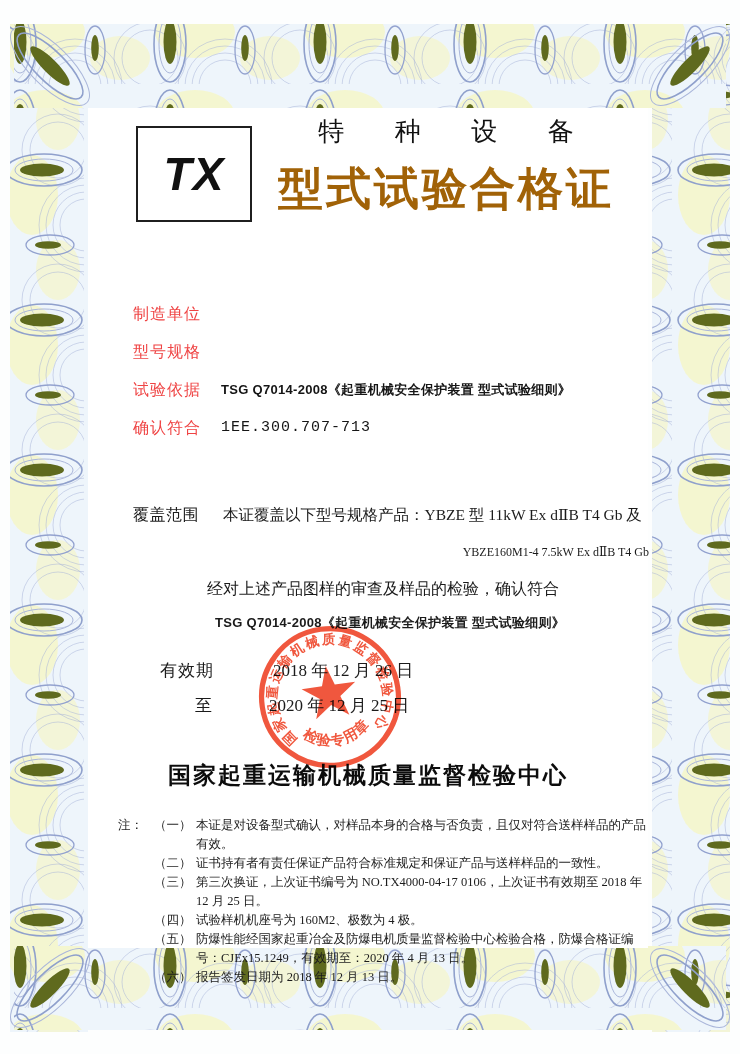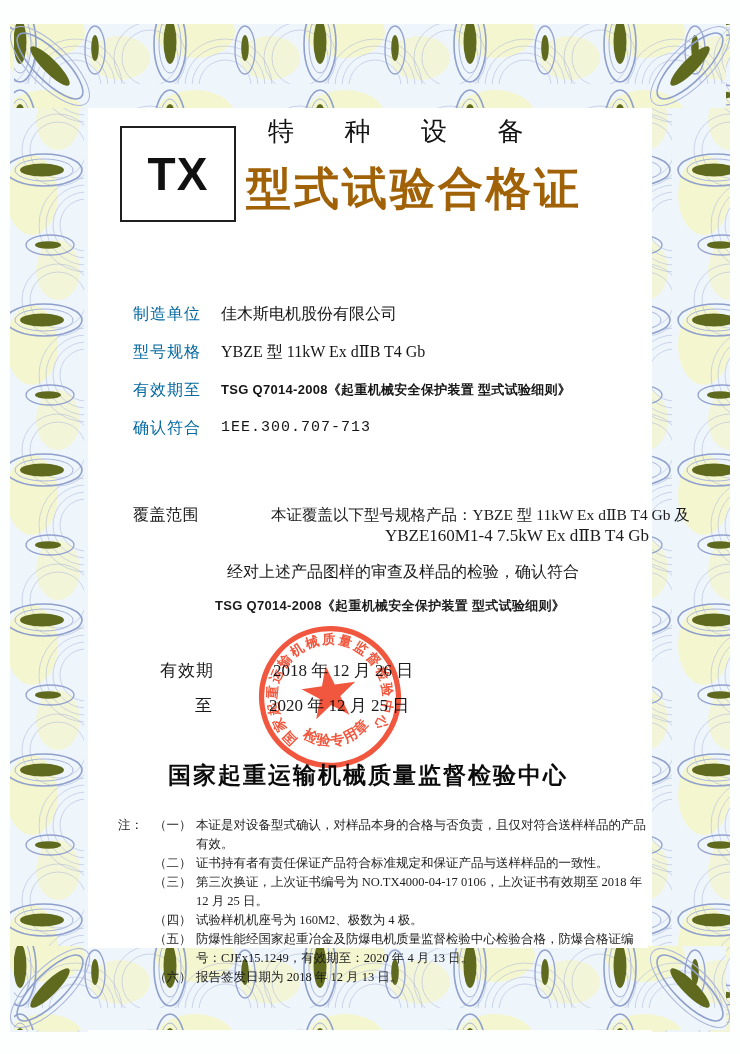--- a/index.html
+++ b/index.html
@@ -2,43 +2,43 @@
 <html><head>
 <meta charset="utf-8">
 <style>
   html,body{margin:0;padding:0;background:#fff;}
   .page{position:relative;width:740px;height:1054px;background:#fdfefe;overflow:hidden;
         font-family:"Liberation Serif","DejaVu Serif",serif;color:#1b1b1b;}
   .border-svg{position:absolute;left:0;top:0;z-index:0;}
   .content{position:absolute;left:88px;top:108px;width:560px;height:840px;background:#fff;z-index:1;}
 
   
-  .tx-box{position:absolute;left:32px;top:18px;width:112px;height:92px;border:2.5px solid #1f1f1f;
+  .tx-box{position:absolute;left:48px;top:18px;width:112px;height:92px;border:2.5px solid #1f1f1f;
           display:flex;align-items:center;justify-content:center;
-          font-family:"Liberation Sans","DejaVu Sans",sans-serif;font-weight:700;font-size:46px;letter-spacing:1px;color:#111;}
-  .header-titles{position:absolute;left:158px;top:6px;width:400px;}
+          font-family:"Liberation Sans","DejaVu Sans",sans-serif;font-weight:700;font-size:46px;letter-spacing:1px;color:#111;font-style:italic;}
+  .header-titles{position:absolute;left:158px;top:6px;width:400px;text-align:center;}
   .small-title{font-size:26px;letter-spacing:22px;padding-left:22px;color:#121212;}
   .main-title{margin-top:10px;font-size:45px;font-weight:600;letter-spacing:3px;color:#a16207;white-space:nowrap;}
   .cert-no{margin-top:36px;font-size:17px;letter-spacing:.5px;color:#1d1d1d;}
 
   
   .fields{position:absolute;left:45px;top:195px;width:515px;}
   .field-row{display:flex;margin-bottom:17px;height:21px;line-height:21px;font-size:16px;}
-  .field-label{width:76px;letter-spacing:1px;color:#0369a1;flex:none;}
+  .field-label{width:76px;letter-spacing:1px;color:#ef4444;flex:none;}
   .field-value{margin-left:12px;white-space:nowrap;color:#151515;}
   .v-gothic{font-family:"Liberation Sans","DejaVu Sans",sans-serif;font-weight:700;font-size:13px;letter-spacing:.3px;}
   .v-mono{font-family:"Liberation Mono","DejaVu Sans Mono",monospace;font-size:15px;letter-spacing:1px;}
 
   
   .coverage{position:absolute;left:45px;top:396px;width:516px;font-size:15.5px;}
-  .cov-line1{display:flex;line-height:21px;white-space:nowrap;gap:48px;}
+  .cov-line1{display:flex;line-height:21px;white-space:nowrap;}
   .cov-label{width:70px;letter-spacing:.5px;flex:none;font-size:16px;}
   .cov-text1{margin-left:20px;}
-  .cov-line2{text-align:right;line-height:21px;font-size:17px;}
-  .cov-line3{margin-top:15px;margin-left:94px;line-height:21px;font-size:16px;}
+  .cov-line2{margin-top:17px;text-align:right;line-height:21px;font-size:12px;}
+  .cov-line3{margin-top:15px;margin-left:74px;line-height:21px;font-size:16px;}
   .cov-line4{margin-top:13px;margin-left:82px;line-height:21px;}
 
   
   .validity{position:absolute;left:72px;top:552px;width:430px;font-size:17px;}
   .val-row{display:flex;line-height:22px;height:22px;white-space:nowrap;align-items:center;}
   .val-row2{margin-top:13px;}
   .val-label1{letter-spacing:1px;}
   .val-label2{margin-left:35px;}
   .val-date1{margin-left:59px;}
   .val-date2{margin-left:57px;}
@@ -138,28 +138,26 @@
     <div class="tx-box">TX</div>
 
     <div class="header-titles">
       <div class="small-title">特 种 设 备</div>
       <div class="main-title">型式试验合格证</div>
     </div>
 
     <div class="fields">
       <div class="field-row">
         <span class="field-label">制造单位</span>
-        <span class="field-value">佳木斯电机股份有限公司</span>
       </div>
       <div class="field-row">
         <span class="field-label">型号规格</span>
-        <span class="field-value">YBZE 型 11kW Ex dⅡB T4 Gb</span>
-      </div>
-      <div class="field-row">
-        <span class="field-label">有效期至</span>
+      </div>
+      <div class="field-row">
+        <span class="field-label">试验依据</span>
         <span class="field-value v-gothic">TSG Q7014-2008《起重机械安全保护装置 型式试验细则》</span>
       </div>
       <div class="field-row">
         <span class="field-label">确认符合</span>
         <span class="field-value v-mono">1EE.300.707-713</span>
       </div>
     </div>
 
     <div class="coverage">
       <div class="cov-line1">

